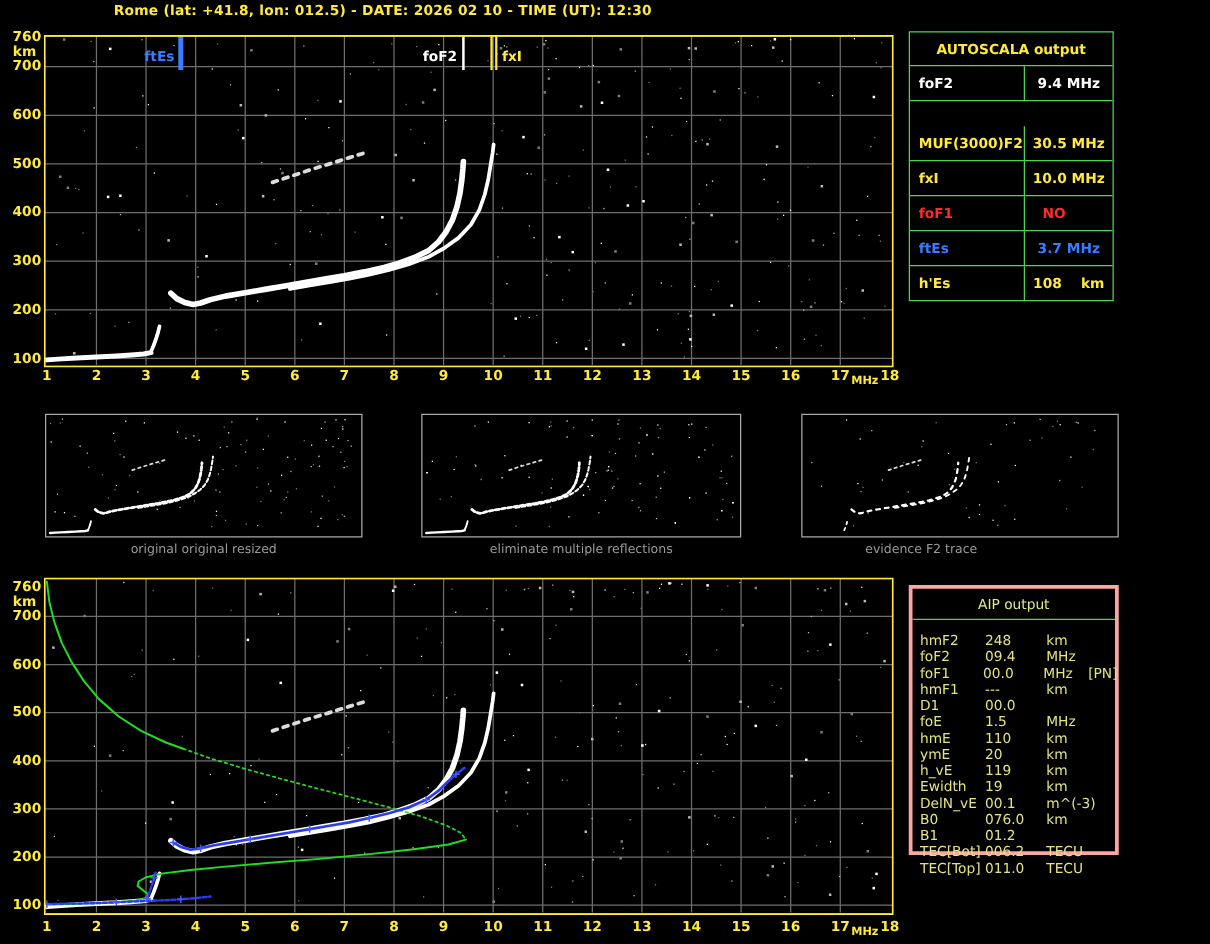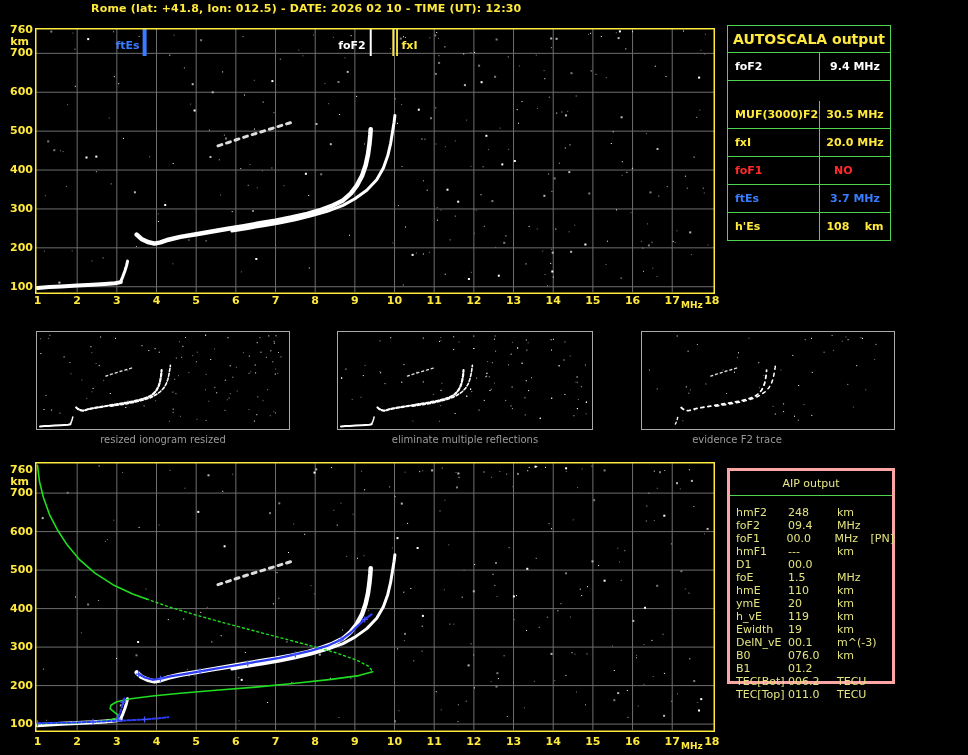--- a/index.html
+++ b/index.html
@@ -9,21 +9,21 @@
   .title{left:91px;top:2px;color:#FFE93E;font-size:11px;font-weight:bold;letter-spacing:.2px;white-space:pre;}
   .ytick{width:31px;text-align:right;color:#FFE93E;font-size:11px;font-weight:bold;line-height:12px;}
   .yunit{width:27px;text-align:right;color:#FFE93E;font-size:11px;font-weight:bold;line-height:12px;}
   .xtick{width:24px;text-align:center;color:#FFE93E;font-size:11px;font-weight:bold;}
   .xunit{color:#FFE93E;font-size:9px;font-weight:bold;}
   svg{display:block;position:absolute;background:#000;}
   .thumb{border:1px solid #A9A9A9;}
   .caption{color:#9A9A9A;font-size:10px;text-align:center;}
   
   .atbl{left:727px;top:25px;width:162px;height:214px;border:1px solid #4FD44F;display:flex;flex-direction:column;}
-  .atbl-h{height:26px;border-bottom:1px solid #4FD44F;color:#FFE93E;font-weight:bold;font-size:14px;
+  .atbl-h{height:26px;border-bottom:1px solid #4FD44F;color:#FFE93E;font-weight:bold;font-size:11px;
           display:flex;align-items:center;justify-content:center;}
   .arow{flex:1;display:flex;border-bottom:1px solid #4FD44F;font-weight:bold;font-size:11px;}
   .arow:last-child{border-bottom:none;}
   .alab{width:84px;border-right:1px solid #4FD44F;display:flex;align-items:center;padding-left:7px;}
   .aval{flex:1;display:flex;align-items:center;justify-content:center;white-space:pre;}
   .aval.left{justify-content:flex-start;padding-left:14px;}
   
   .aip{left:727px;top:468px;width:162px;height:210px;border:3px solid #fca5a5;}
   .aip-h{height:24px;border-bottom:1px solid #4FD44F;color:#E8E88A;font-size:11px;
          display:flex;align-items:center;justify-content:center;}
@@ -381,21 +381,21 @@
       <div class="arow" style="color: rgb(255, 255, 255);">
         <div class="alab">foF2</div>
         <div class="aval">9.4 MHz</div>
       </div>
       <div class="arow" style="color: rgb(255, 233, 62); margin-top: 20px;">
         <div class="alab">MUF(3000)F2</div>
         <div class="aval">30.5 MHz</div>
       </div>
       <div class="arow" style="color: rgb(255, 233, 62);">
         <div class="alab">fxI</div>
-        <div class="aval">20.0 MHz</div>
+        <div class="aval">10.0 MHz</div>
       </div>
       <div class="arow" style="color: rgb(255, 42, 42);">
         <div class="alab">foF1</div>
         <div class="aval left">NO</div>
       </div>
       <div class="arow" style="color: rgb(58, 124, 255);">
         <div class="alab">ftEs</div>
         <div class="aval">3.7 MHz</div>
       </div>
       <div class="arow" style="color: rgb(255, 233, 62); text-align: right;">
@@ -689,21 +689,21 @@
     <rect x="34.7" y="3.5" width="1" height="1" fill="#ffffff"></rect>
     <rect x="138.4" y="37.6" width="1" height="1" fill="#7d7d7d"></rect>
     <rect x="96.0" y="20.3" width="1" height="1" fill="#ffffff"></rect>
     <rect x="116.9" y="55.2" width="1" height="1" fill="#7d7d7d"></rect>
     <rect x="156.2" y="53.0" width="1" height="1" fill="#ffffff"></rect>
     <polyline points="39.2,75.5 40.9,77.0 43.2,78.1 45.7,78.7 47.9,78.3 50.8,77.3 55.1,76.4 60.9,75.4 66.7,74.4 72.5,73.5 78.2,72.5 84.0,71.5 89.8,70.6 95.6,69.5 101.4,68.2 105.7,67.0 110.1,65.5 114.4,63.4 117.3,60.9 119.5,58.2 121.4,54.7 122.7,51.0 123.5,47.1 124.1,43.3 124.4,40.2 124.6,38.2" fill="none" stroke="#FFFFFF" stroke-width="1.8" stroke-linecap="round" stroke-linejoin="round" stroke-dasharray="3 4"></polyline>
     <polyline points="73.9,74.3 79.7,73.3 85.5,72.4 91.3,71.4 97.1,70.3 102.8,68.9 108.6,67.3 114.4,65.2 118.8,62.8 123.1,59.8 126.7,56.1 129.2,51.9 130.8,47.5 131.8,43.3 132.5,39.1 133.1,35.7 133.4,33.3" fill="none" stroke="#FFFFFF" stroke-width="1.5" stroke-linecap="round" stroke-linejoin="round" stroke-dasharray="3 4"></polyline>
     <polyline points="68.8,44.1 73.9,42.4 79.0,40.8 85.5,38.8 91.3,37.1 96.3,35.5" fill="none" stroke="#DDDDDD" stroke-width="1.4" stroke-linecap="round" stroke-linejoin="round" stroke-dasharray="2 3"></polyline>
     <polyline points="33.4,92.1 34.1,90.4 34.8,88.5 35.4,86.7 35.8,84.9" fill="none" stroke="#FFFFFF" stroke-width="1.4" stroke-linecap="round" stroke-linejoin="round" stroke-dasharray="2 3"></polyline>
   </svg>
-<div class="abs caption" style="left:36px;top:434px;width:254px;">resized ionogram resized</div>
+<div class="abs caption" style="left:36px;top:434px;width:254px;">original original resized</div>
 <div class="abs caption" style="left:337px;top:434px;width:256px;">eliminate multiple reflections</div>
 <div class="abs caption" style="left:610px;top:434px;width:254px;">evidence F2 trace</div>
 
 <div class="abs" style="left:0;top:0;width:0;height:0;" id="yaxis-bottom">
     <div class="abs ytick" style="left: 2px; top: 464px;">760</div>
     <div class="abs ytick" style="left: 2px; top: 487.1px;">700</div>
     <div class="abs ytick" style="left: 2px; top: 525.6px;">600</div>
     <div class="abs ytick" style="left: 2px; top: 564.1px;">500</div>
     <div class="abs ytick" style="left: 2px; top: 602.6px;">400</div>
     <div class="abs ytick" style="left: 2px; top: 641.1px;">300</div>

